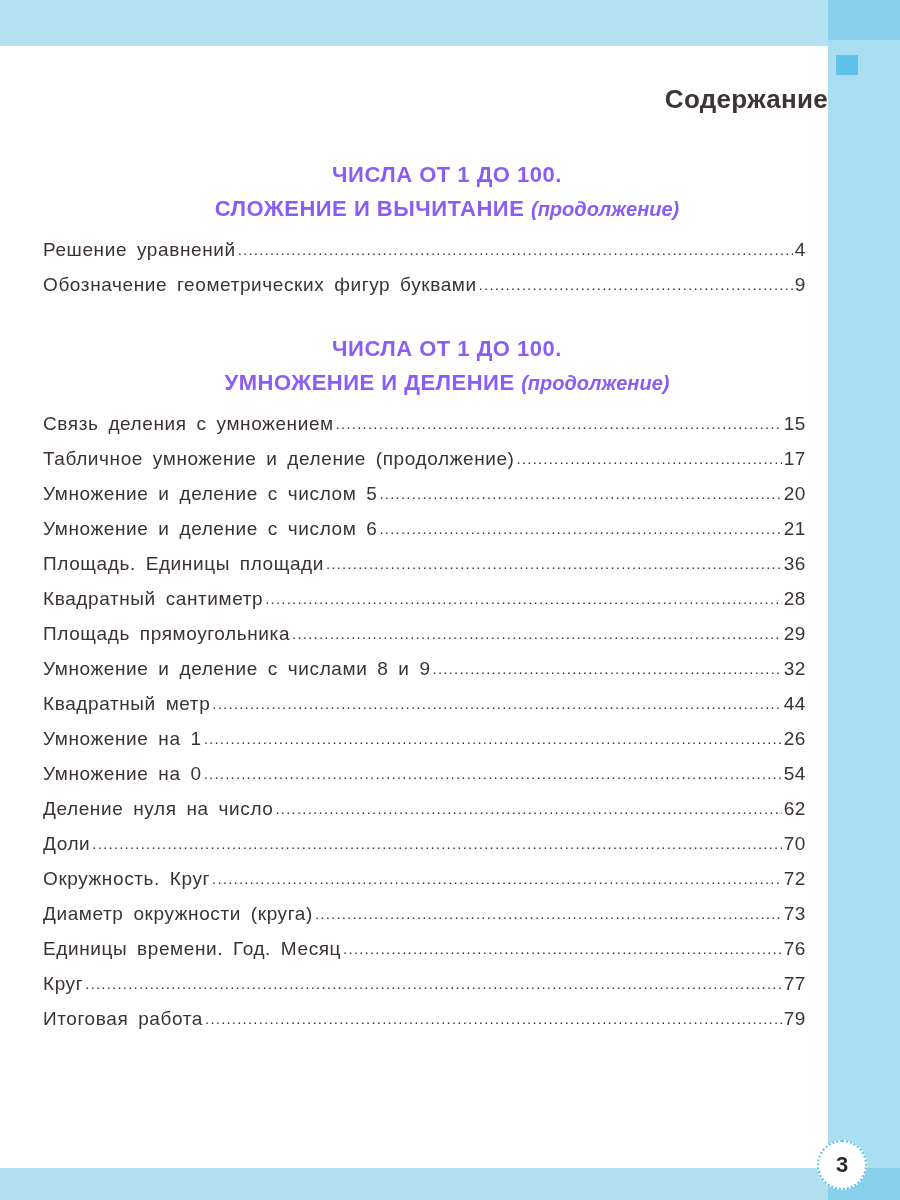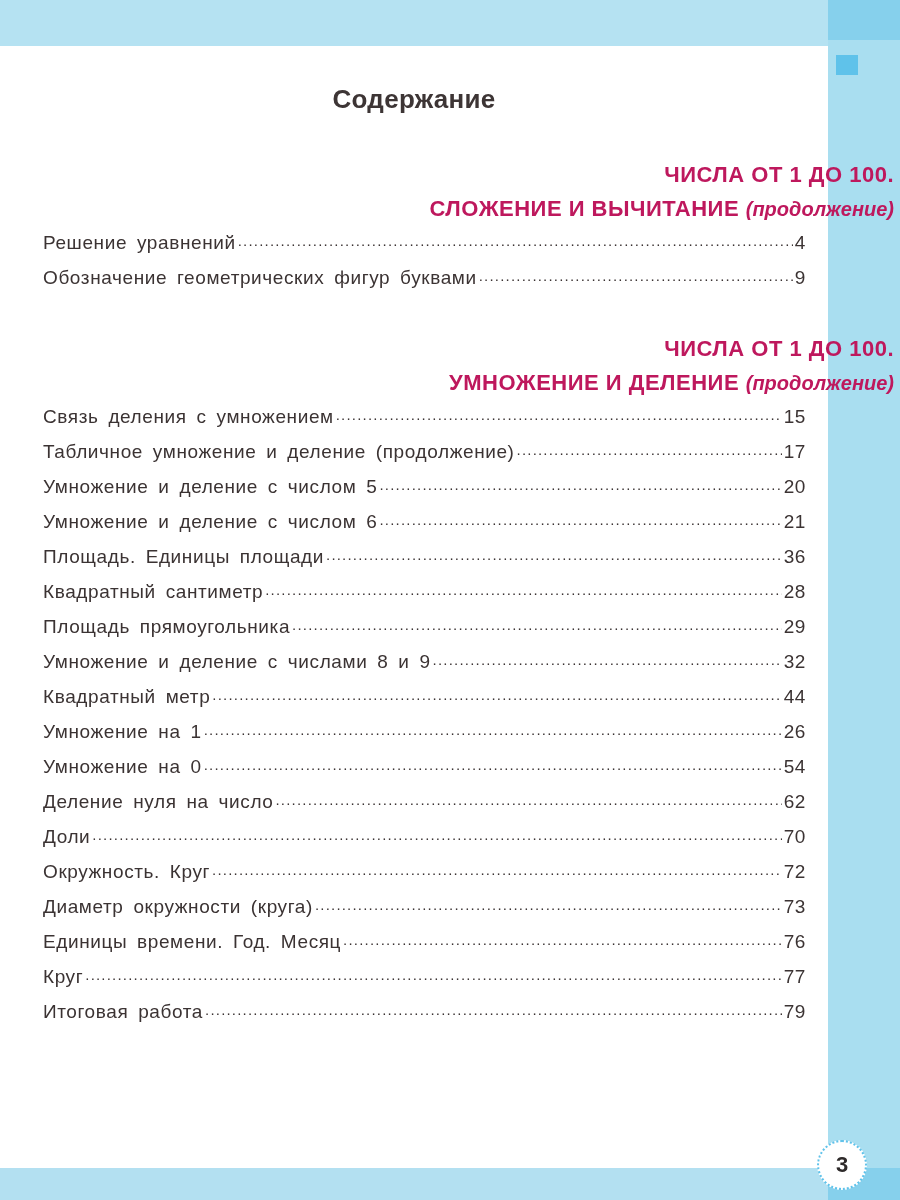--- a/index.html
+++ b/index.html
@@ -30,34 +30,34 @@
     }
     .bottom-band-right {
       position: absolute; left: 828px; top: 1168px; width: 72px; height: 32px;
       background: #86d0ec;
     }
     .page {
       position: absolute; left: 0; top: 46px; width: 828px; height: 1122px;
       background: #ffffff;
     }
     .title {
-      position: absolute; left: 0; top: 38px; width: 828px; text-align: center;
+      position: absolute; left: 0; top: 38px; width: 828px; text-align: right;
       font-size: 26px; font-weight: bold; color: #3d3535; letter-spacing: 0.3px;
     }
     .section-head {
-      position: absolute; left: 0; width: 894px; text-align: right;
-      color: #be185d; font-weight: bold; font-size: 22px; line-height: 34px;
+      position: absolute; left: 0; width: 894px; text-align: center;
+      color: #8b5cf6; font-weight: bold; font-size: 22px; line-height: 34px;
       letter-spacing: 0.5px;
     }
     .section-head .sub { font-size: 20px; letter-spacing: 0; font-style: italic; }
     .toc {
       position: absolute; left: 43px; width: 763px;
     }
     .toc-row {
-      display: flex; align-items: flex-start; height: 35px;
+      display: flex; align-items: center; height: 35px;
       font-size: 19px; color: #3b3333; letter-spacing: 0.6px; word-spacing: 4px;
     }
     .toc-label { white-space: nowrap; }
     .toc-dots {
       flex: 1; overflow: hidden; white-space: nowrap; margin: 0 2px;
       color: #3b3333; letter-spacing: 1.2px; font-size: 15px;
     }
     .toc-dots::before {
       content: "........................................................................................................................................................................................................";
     }

